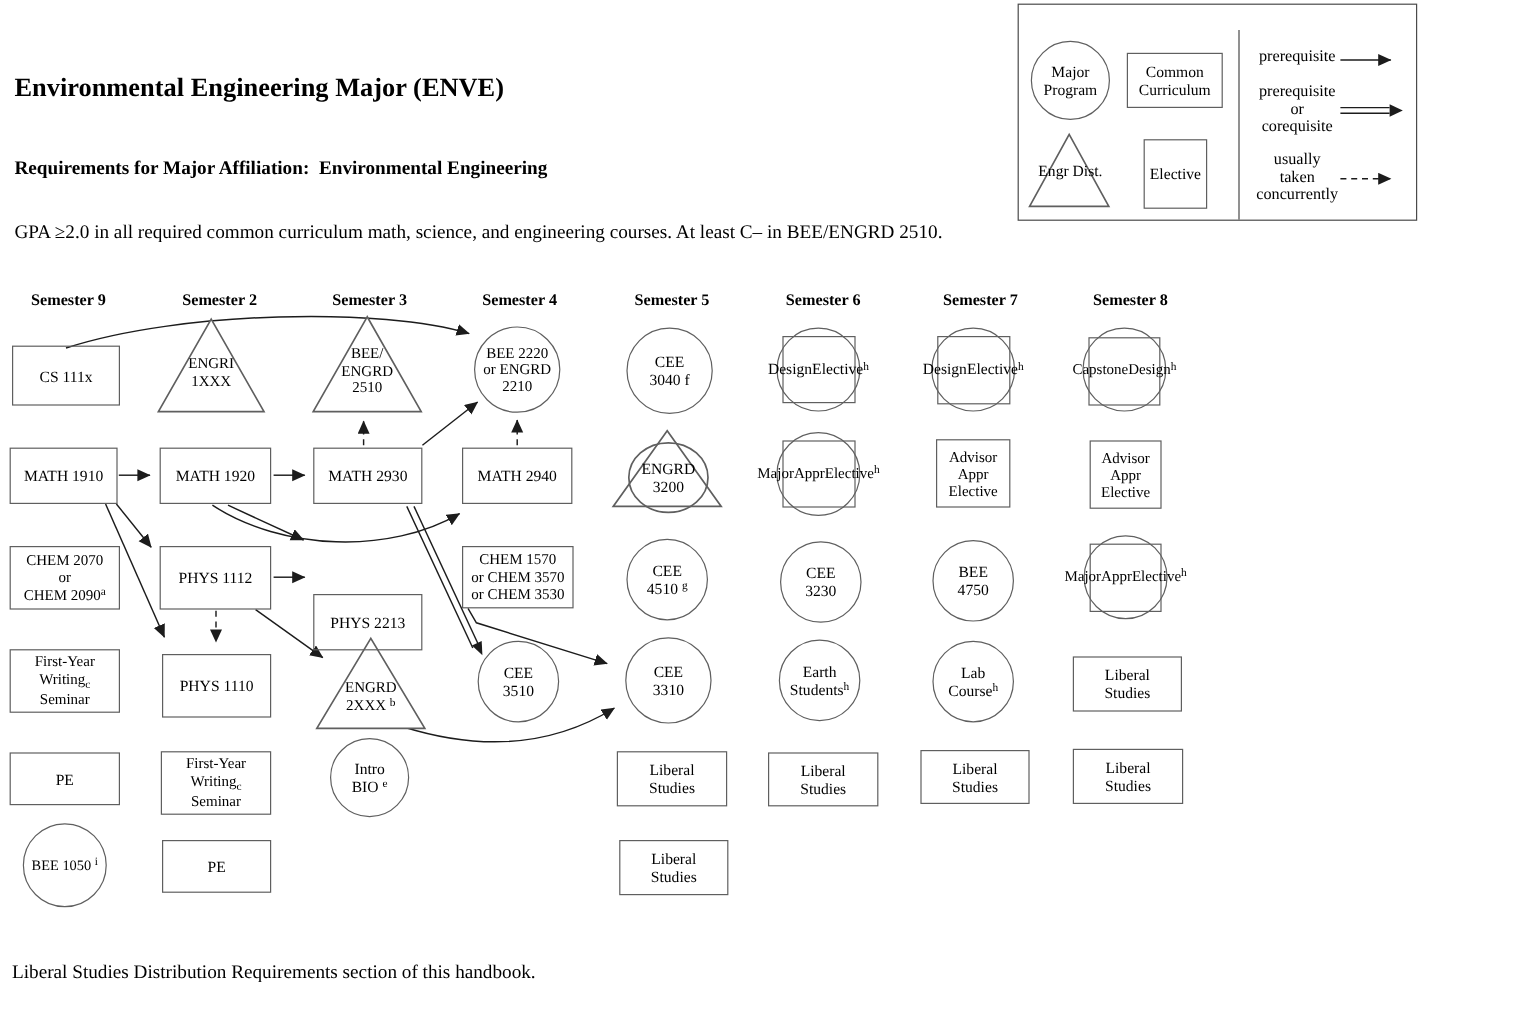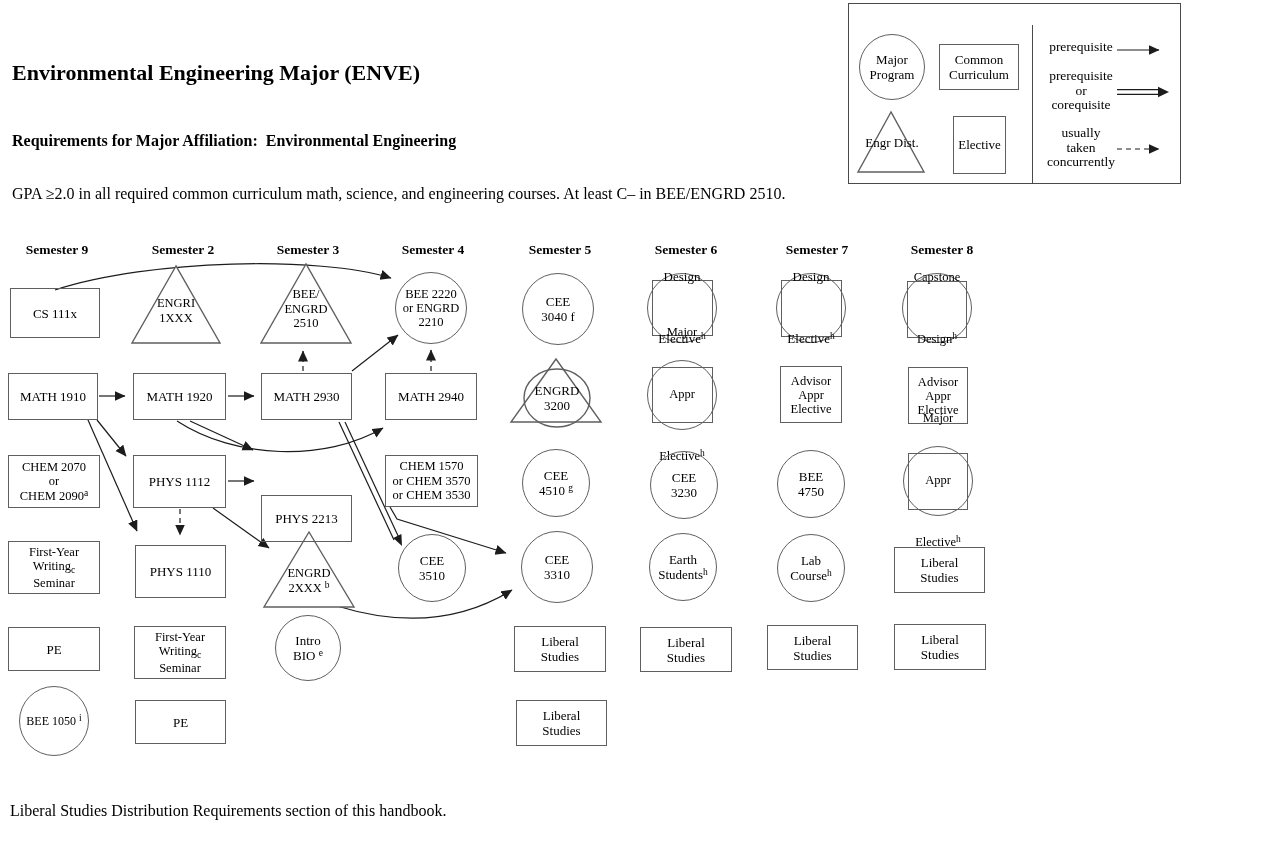--- a/index.html
+++ b/index.html
@@ -16,21 +16,21 @@
   .node{position:absolute;box-sizing:border-box;display:flex;flex-direction:column;align-items:center;justify-content:center;text-align:center;font-size:13px;line-height:15px;}
   .rect{border:1.4px solid #5f5f5f;}
   .circle{border:1.4px solid #5f5f5f;border-radius:50%;}
   .node .ln,.trilabel .ln,.klbl .ln{display:block;white-space:nowrap;}
   .sp{font-size:9.5px;line-height:1;vertical-align:4px;}
   .sb{font-size:9.5px;line-height:1;vertical-align:-3px;}
   .trilabel{position:absolute;text-align:center;font-size:12.5px;line-height:14.5px;}
   .combo{position:absolute;width:70px;height:70px;}
   .combo .ci{position:absolute;left:0;top:0;width:70px;height:70px;border:1.4px solid #5f5f5f;border-radius:50%;box-sizing:border-box;}
   .combo .sq{position:absolute;border:1.4px solid #5f5f5f;box-sizing:border-box;}
-  .combo .lbl{position:absolute;left:0;top:0;width:70px;height:70px;display:flex;flex-direction:column;align-items:center;justify-content:center;text-align:left;font-size:13px;line-height:14.5px;gap:48px;}
+  .combo .lbl{position:absolute;left:0;top:0;width:70px;height:70px;display:flex;flex-direction:row;align-items:center;justify-content:center;text-align:left;font-size:13px;line-height:14.5px;}
   
   #key{left:848px;top:3px;width:333px;height:181px;border:1.5px solid #4a4a4a;box-sizing:border-box;}
   #key .bar{position:absolute;left:0;top:0;right:0;height:21px;background:#8f8f8f;color:#fff;text-align:center;font-size:15px;line-height:21px;letter-spacing:1px;}
   #key .divider{position:absolute;left:183px;top:21px;bottom:0;border-left:1.4px solid #4a4a4a;}
   #key .kcircle{position:absolute;left:10px;top:30px;width:66px;height:66px;border:1.4px solid #5f5f5f;border-radius:50%;box-sizing:border-box;display:flex;flex-direction:column;align-items:center;justify-content:center;text-align:center;font-size:13px;line-height:15px;}
   #key .krect{position:absolute;left:90px;top:40px;width:80px;height:46px;border:1.4px solid #5f5f5f;box-sizing:border-box;display:flex;flex-direction:column;align-items:center;justify-content:center;text-align:center;font-size:13px;line-height:15px;}
   #key .ksquare{position:absolute;left:104px;top:112px;width:53px;height:58px;border:1.4px solid #5f5f5f;box-sizing:border-box;display:flex;align-items:center;justify-content:center;text-align:center;font-size:13px;}
   #key .ktrilabel{position:absolute;left:10px;top:132px;width:66px;text-align:center;font-size:13px;line-height:14.5px;}
   .klbl{position:absolute;text-align:center;font-size:13.5px;line-height:14.5px;}
   .karr{position:absolute;}

